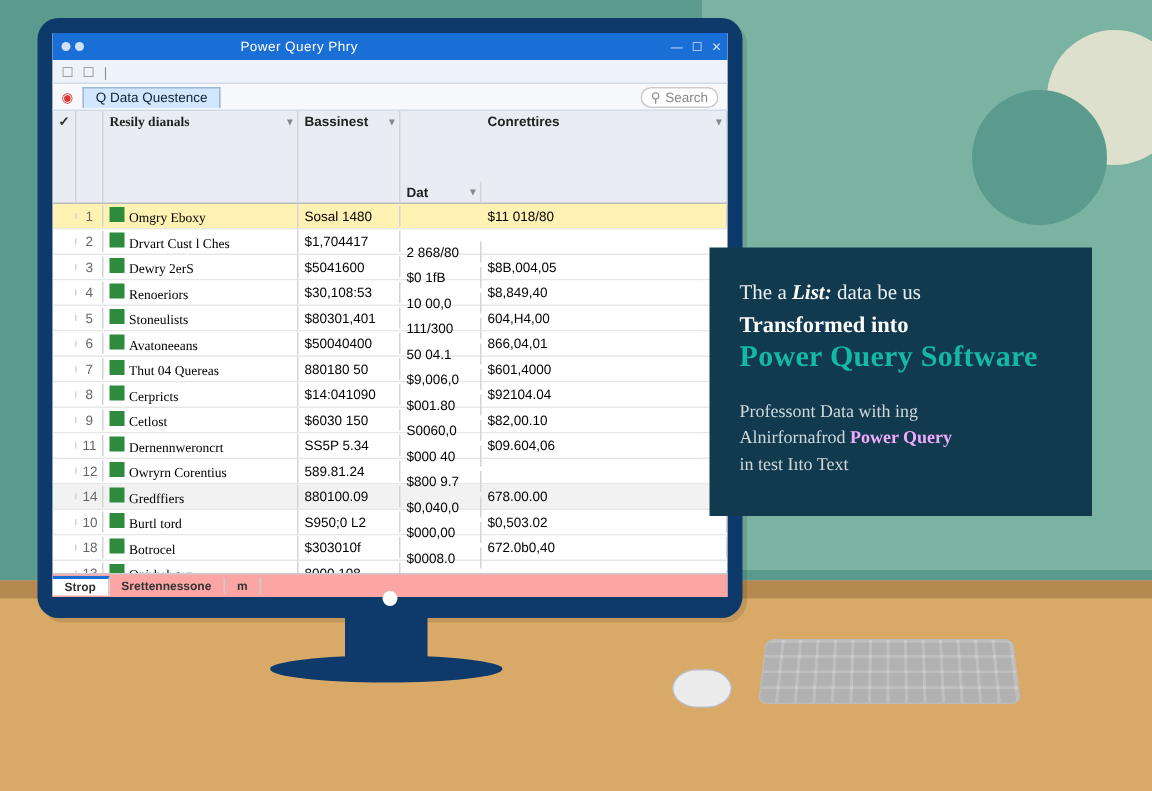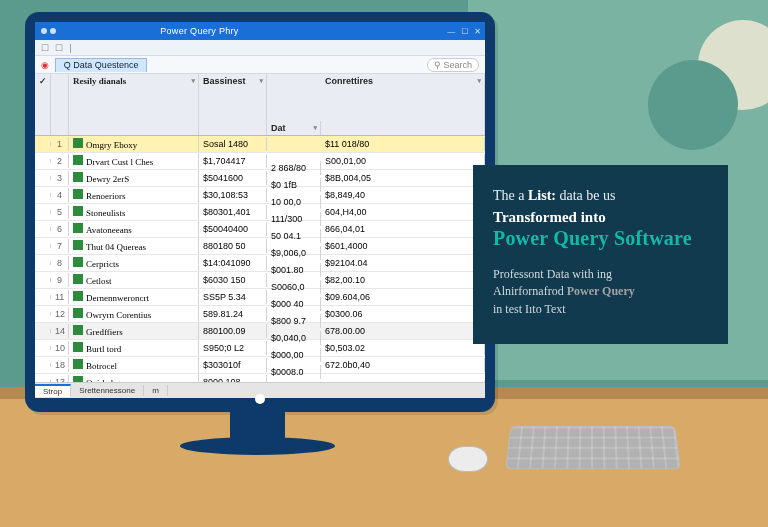--- a/index.html
+++ b/index.html
@@ -63,37 +63,37 @@
   .col-b{width:54px;margin-top:47px;}
   .col-c{width:80px;flex:1;}
   .th{color:#222;font-weight:600;position:relative;}
   .th .drop{position:absolute;right:3px;top:3px;color:#888;font-size:7px;}
   .tbody{flex:1;overflow:hidden;}
   .tr{display:flex;border-bottom:1px solid #e7e7e7;background:#fff;height:17px;align-items:center;}
   .tr.sel{background:#fff2b3;}
   .tr.sel2{background:#f2f2f2;}
   .row-ico{width:10px;height:10px;background:#2e8b3d;display:inline-block;margin-right:3px;position:relative;}
   .chkmark{color:#333;font-size:9px;}
-  .sheetbar{height:16px;background:#e5e5e5;border-top:1px solid #ccc;display:flex;align-items:center;font-size:8px;}
+  .sheetbar{height:16px;background:#fca5a5;border-top:1px solid #ccc;display:flex;align-items:center;font-size:8px;font-weight:bold;}
   .sheet{padding:1px 8px;border-right:1px solid #ccc;color:#333;}
   .sheet.active{background:#fff;border-top:2px solid #1a6fd6;}
 
   
   .card {
     position:absolute; right:40px; top:165px;
     width:255px; padding:22px 20px 26px 20px;
     background:#123a4f; color:#e6eef1;
     font-family: Georgia, 'Times New Roman', serif;
   }
   .card .line1{font-size:14px;line-height:1.35;}
-  .card .line1 b{color:#fff;font-weight:700;}
+  .card .line1 b{color:#fff;font-weight:700;font-style:italic;}
   .card .big{font-size:15px;font-weight:600;color:#fff;margin-top:2px;line-height:1.2;}
   .card .big2{font-size:20px;font-weight:600;color:#14b8a6;line-height:1.2;letter-spacing:.2px;}
   .card .sub{margin-top:16px;font-size:12px;line-height:1.45;color:#cfd9dc;}
-  .card .sub b{color:#a3a3a3;font-weight:700;}
+  .card .sub b{color:#f0abfc;font-weight:700;}
 </style>
 </head>
 <body>
 
 <div class="wall-panel"></div>
 <div class="circle1"></div>
 <div class="circle2"></div>
 <div class="desk"></div>
 <div class="keyboard"></div>
 <div class="mouse"></div>
@@ -148,21 +148,20 @@
             <div class="td col-a">Sosal 1480</div>
             <div class="td col-b">2 868/80</div>
             <div class="td col-c">$11 018/80</div>
           </div>
           <div class="tr">
             <div class="td col-chk"></div>
             <div class="td col-num">2</div>
             <div class="td col-name"><span class="row-ico"></span>Drvart Cust l Ches</div>
             <div class="td col-a">$1,704417</div>
             <div class="td col-b">$0 1fB</div>
-            <div class="td col-c">S00,01,00</div>
           </div>
           <div class="tr">
             <div class="td col-chk"></div>
             <div class="td col-num">3</div>
             <div class="td col-name"><span class="row-ico"></span>Dewry 2erS</div>
             <div class="td col-a">$5041600</div>
             <div class="td col-b">10 00,0</div>
             <div class="td col-c">$8B,004,05</div>
           </div>
           <div class="tr">
@@ -220,21 +219,20 @@
             <div class="td col-a">SS5P 5.34</div>
             <div class="td col-b">$800 9.7</div>
             <div class="td col-c">$09.604,06</div>
           </div>
           <div class="tr">
             <div class="td col-chk"></div>
             <div class="td col-num">12</div>
             <div class="td col-name"><span class="row-ico"></span>Owryrn Corentius</div>
             <div class="td col-a">589.81.24</div>
             <div class="td col-b">$0,040,0</div>
-            <div class="td col-c">$0300.06</div>
           </div>
           <div class="tr sel2">
             <div class="td col-chk"></div>
             <div class="td col-num">14</div>
             <div class="td col-name"><span class="row-ico"></span>Gredffiers</div>
             <div class="td col-a">880100.09</div>
             <div class="td col-b">$000,00</div>
             <div class="td col-c">678.00.00</div>
           </div>
           <div class="tr">

